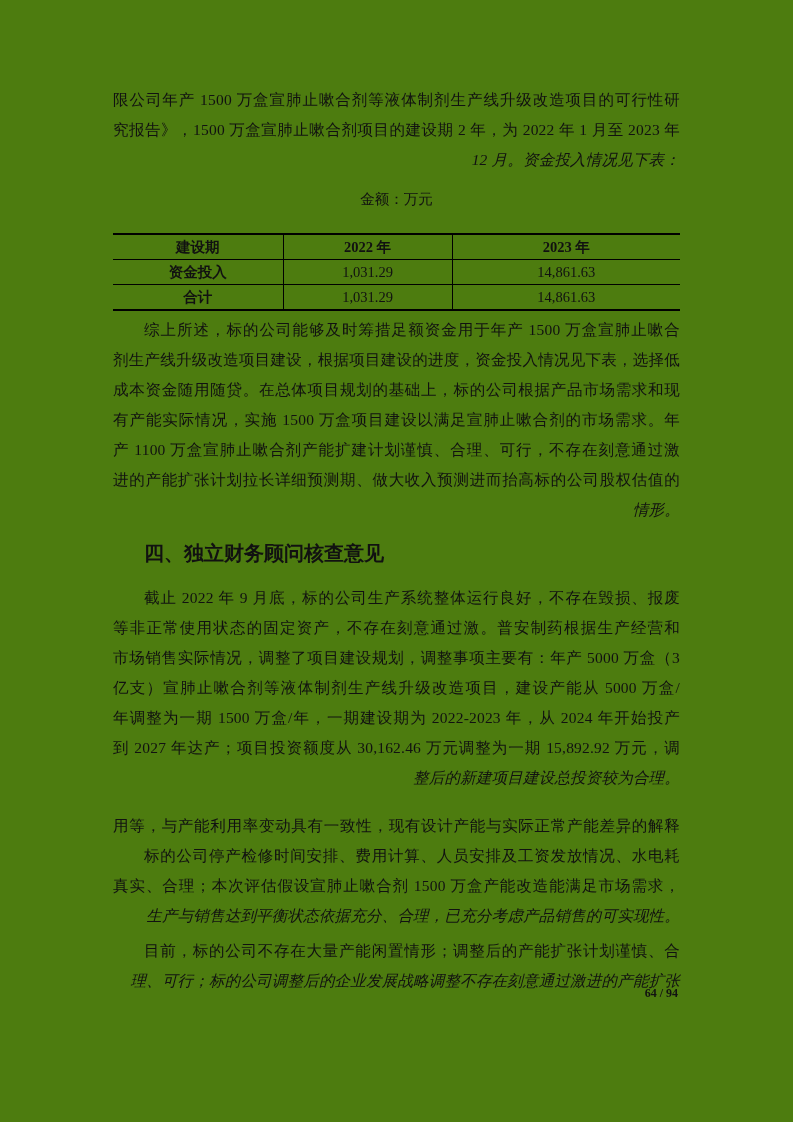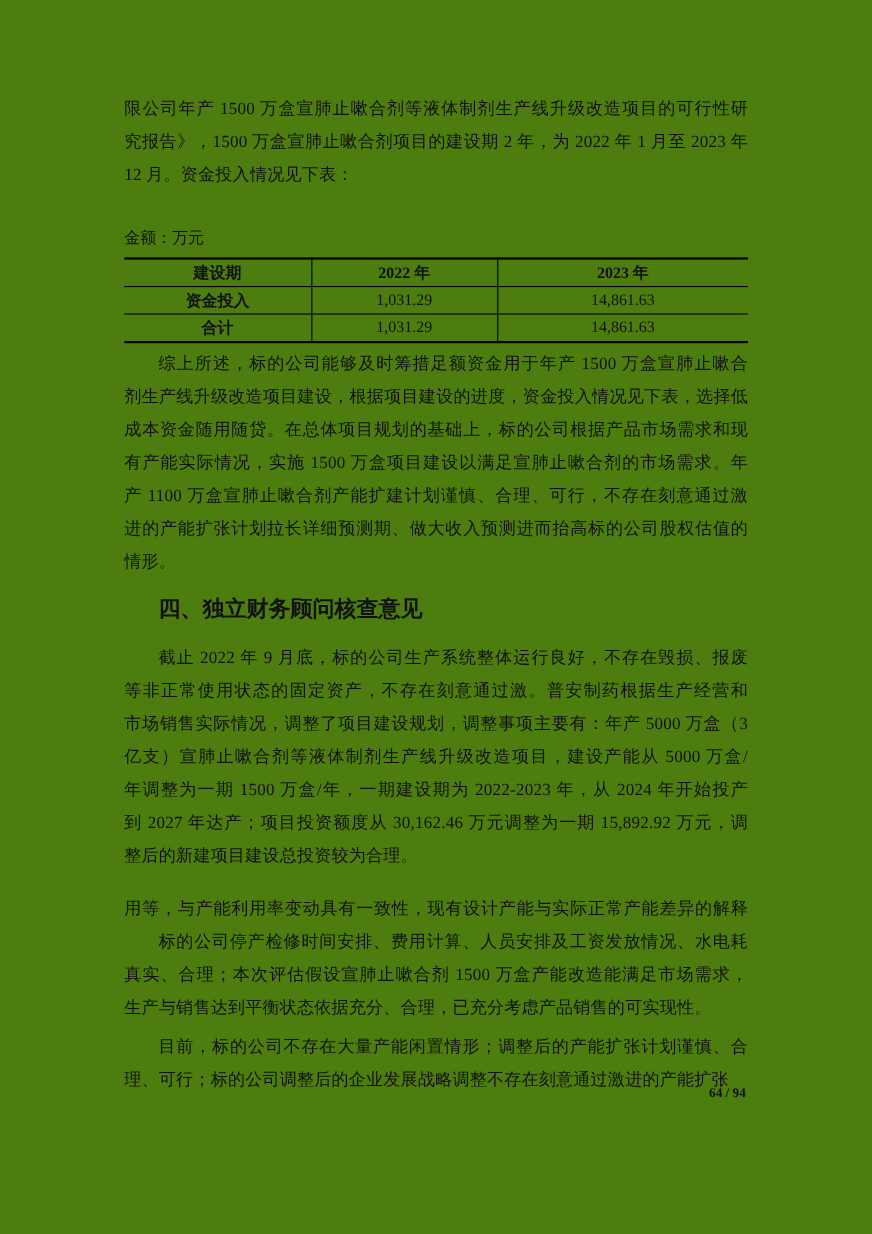--- a/index.html
+++ b/index.html
@@ -19,36 +19,37 @@
   }
   .para { margin:0; padding:0; }
   .line {
     font-size:15.5px;
     line-height:30px;
     text-align:justify;
     text-align-last:justify;
     letter-spacing:0.2px;
   }
   .line.last {
-    text-align:left;
+    text-align:right;
     text-align-last:auto;
+    font-style:italic;
   }
   .indent { text-indent:31px; }
   .p1 { margin-top:85px; }
   .note-line {
-    margin-top:27px;
+    margin-top:9px;
     font-size:14.5px;
     line-height:30px;
-    text-align:left;
+    text-align:center;
   }
   table.invest {
     border-collapse:collapse;
     table-layout:fixed;
     width:567px;
-    margin-top:2px;
+    margin-top:19px;
     border-top:2.5px solid #000;
     border-bottom:2.5px solid #000;
   }
   table.invest col.c1 { width:170px; }
   table.invest col.c2 { width:169px; }
   table.invest col.c3 { width:228px; }
   table.invest tr + tr { border-top:1px solid #000; }
   table.invest th, table.invest td {
     border-left:1px solid #000;
     height:24px;

